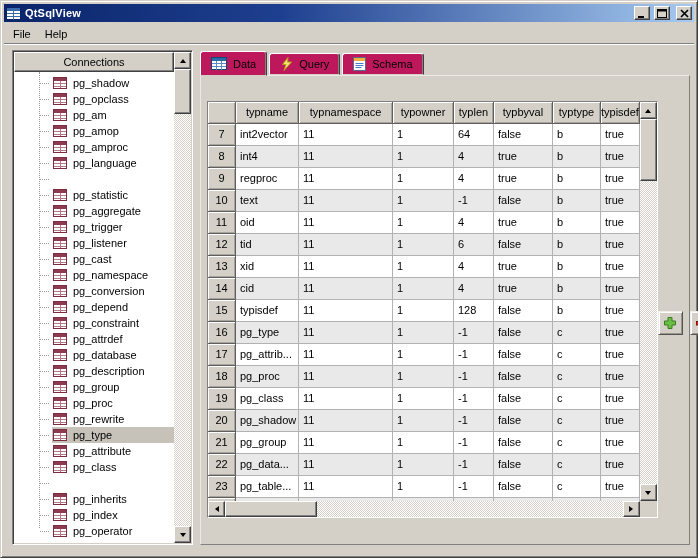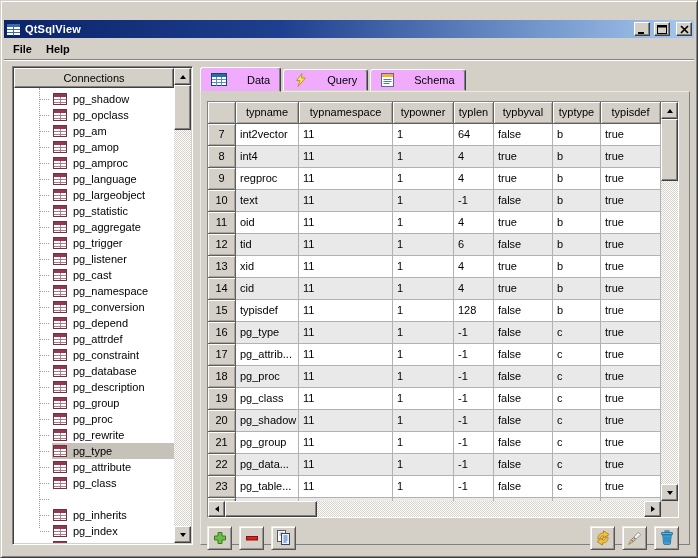--- a/index.html
+++ b/index.html
@@ -11,33 +11,33 @@
     background:#d4d0c8;
     border:1px solid; border-color:#d4d0c8 #404040 #404040 #d4d0c8;
     box-shadow: inset 1px 1px 0 #ffffff, inset -1px -1px 0 #808080;
     padding:3px; display:flex; flex-direction:column;
   }
 
   
   .titlebar {
     height:18px; flex:none;
     background:linear-gradient(90deg,#0a246a 0%,#1e3f8f 40%,#a6caf0 100%);
-    display:flex; align-items:center; padding:0 2px; gap:4px;margin-top:16px;
+    display:flex; align-items:center; padding:0 2px; gap:4px;
   }
   .title-text { color:#fff; font-weight:bold; font-size:11px; flex:1; letter-spacing:.2px; }
   .winbtn {
     width:16px; height:14px; flex:none; background:#d4d0c8;
     border:1px solid; border-color:#ffffff #404040 #404040 #ffffff;
     box-shadow: inset -1px -1px 0 #808080;
     display:flex; align-items:center; justify-content:center;
   }
   .winbtn.close { margin-left:2px; }
 
   
-  .menubar { height:21px; flex:none; display:flex; align-items:center; padding-left:2px;font-weight:bold; }
+  .menubar { height:21px; flex:none; display:flex; align-items:flex-end; padding-left:2px; }
   .menu-item { padding:3px 7px; }
   .separator { flex:none; height:2px; border-top:1px solid #808080; border-bottom:1px solid #ffffff; }
 
   
   .content { flex:1; min-height:0; display:flex; padding:5px 4px 9px 8px; gap:7px; }
 
   
   .tree-panel {
     width:181px; flex:none; background:#fff; display:flex;
     border:1px solid; border-color:#808080 #ffffff #ffffff #808080;
@@ -86,32 +86,32 @@
   .sb-track { flex:1; }
   .tri-up    { width:0; height:0; border-left:3px solid transparent; border-right:3px solid transparent; border-bottom:4px solid #000; }
   .tri-down  { width:0; height:0; border-left:3px solid transparent; border-right:3px solid transparent; border-top:4px solid #000; }
   .tri-left  { width:0; height:0; border-top:3px solid transparent; border-bottom:3px solid transparent; border-right:4px solid #000; }
   .tri-right { width:0; height:0; border-top:3px solid transparent; border-bottom:3px solid transparent; border-left:4px solid #000; }
 
   
   .right-panel { flex:1; min-width:0; display:flex; flex-direction:column; }
   .tabbar { height:25px; flex:none; display:flex; align-items:flex-end; position:relative; z-index:2; }
   .tab {
-    display:flex; align-items:center; gap:20px; padding:0 10px; height:22px;
-    background:#f0abfc; margin-right:2px; cursor:default;
+    display:flex; align-items:center; gap:6px; padding:0 10px; height:22px;
+    background:#be185d; margin-right:2px; cursor:default;
     border:1px solid; border-color:#ffffff #404040 #d4d0c8 #ffffff;
     box-shadow: inset -1px 0 0 #808080;
     border-radius:3px 3px 0 0;
   }
   .tab.active { height:25px; margin-bottom:-1px; }
   .tab-icon { display:flex; flex:none; }
   .tab-pane {
-    flex:1; min-height:0; display:flex; flex-direction:column;
+    flex:1; min-height:0; display:flex; flex-direction:row;
     border:1px solid; border-color:#eceae5 #808080 #808080 #eceae5;
-    padding:9px 10px 8px 6px;
+    padding:25px 10px 8px 6px;
   }
 
   
   .table-widget {
     height:417px; flex:none; background:#fff; display:flex; flex-direction:column;
     border:1px solid; border-color:#808080 #ffffff #ffffff #808080;
   }
   .table-main { flex:1; min-height:0; display:flex; }
   .grid-wrap { flex:1; min-width:0; display:flex; flex-direction:column; overflow:hidden; }
   .grid-row { display:grid; grid-template-columns:28px 63px 94px 61px 40px 59px 48px minmax(0,1fr); flex:none; }
@@ -270,32 +270,20 @@
                     <line x1="1" y1="6.5" x2="13" y2="6.5" stroke="#b07a88"></line>
                     <line x1="1" y1="9.5" x2="13" y2="9.5" stroke="#b07a88"></line>
                     <line x1="7.5" y1="4" x2="7.5" y2="11" stroke="#b07a88"></line>
                   </svg>
                 </span>
                 <span>pg_language</span>
               </span>
             </div>
             <div class="tree-item">
               <span class="connector"></span>
-              <span class="row-content">
-                <span class="titem-icon">
-                  <svg width="15" height="13" viewBox="0 0 15 13">
-                    <rect x="0.5" y="0.5" width="13" height="11" fill="#fff" stroke="#7b2c3e"></rect>
-                    <rect x="1" y="1" width="12" height="3" fill="#8e3a50"></rect>
-                    <line x1="1" y1="6.5" x2="13" y2="6.5" stroke="#b07a88"></line>
-                    <line x1="1" y1="9.5" x2="13" y2="9.5" stroke="#b07a88"></line>
-                    <line x1="7.5" y1="4" x2="7.5" y2="11" stroke="#b07a88"></line>
-                  </svg>
-                </span>
-                <span>pg_largeobject</span>
-              </span>
             </div>
             <div class="tree-item">
               <span class="connector"></span>
               <span class="row-content">
                 <span class="titem-icon">
                   <svg width="15" height="13" viewBox="0 0 15 13">
                     <rect x="0.5" y="0.5" width="13" height="11" fill="#fff" stroke="#7b2c3e"></rect>
                     <rect x="1" y="1" width="12" height="3" fill="#8e3a50"></rect>
                     <line x1="1" y1="6.5" x2="13" y2="6.5" stroke="#b07a88"></line>
                     <line x1="1" y1="9.5" x2="13" y2="9.5" stroke="#b07a88"></line>
@@ -415,36 +403,36 @@
               <span class="row-content">
                 <span class="titem-icon">
                   <svg width="15" height="13" viewBox="0 0 15 13">
                     <rect x="0.5" y="0.5" width="13" height="11" fill="#fff" stroke="#7b2c3e"></rect>
                     <rect x="1" y="1" width="12" height="3" fill="#8e3a50"></rect>
                     <line x1="1" y1="6.5" x2="13" y2="6.5" stroke="#b07a88"></line>
                     <line x1="1" y1="9.5" x2="13" y2="9.5" stroke="#b07a88"></line>
                     <line x1="7.5" y1="4" x2="7.5" y2="11" stroke="#b07a88"></line>
                   </svg>
                 </span>
+                <span>pg_constraint</span>
+              </span>
+            </div>
+            <div class="tree-item">
+              <span class="connector"></span>
+              <span class="row-content">
+                <span class="titem-icon">
+                  <svg width="15" height="13" viewBox="0 0 15 13">
+                    <rect x="0.5" y="0.5" width="13" height="11" fill="#fff" stroke="#7b2c3e"></rect>
+                    <rect x="1" y="1" width="12" height="3" fill="#8e3a50"></rect>
+                    <line x1="1" y1="6.5" x2="13" y2="6.5" stroke="#b07a88"></line>
+                    <line x1="1" y1="9.5" x2="13" y2="9.5" stroke="#b07a88"></line>
+                    <line x1="7.5" y1="4" x2="7.5" y2="11" stroke="#b07a88"></line>
+                  </svg>
+                </span>
                 <span>pg_attrdef</span>
-              </span>
-            </div>
-            <div class="tree-item">
-              <span class="connector"></span>
-              <span class="row-content">
-                <span class="titem-icon">
-                  <svg width="15" height="13" viewBox="0 0 15 13">
-                    <rect x="0.5" y="0.5" width="13" height="11" fill="#fff" stroke="#7b2c3e"></rect>
-                    <rect x="1" y="1" width="12" height="3" fill="#8e3a50"></rect>
-                    <line x1="1" y1="6.5" x2="13" y2="6.5" stroke="#b07a88"></line>
-                    <line x1="1" y1="9.5" x2="13" y2="9.5" stroke="#b07a88"></line>
-                    <line x1="7.5" y1="4" x2="7.5" y2="11" stroke="#b07a88"></line>
-                  </svg>
-                </span>
-                <span>pg_constraint</span>
               </span>
             </div>
             <div class="tree-item">
               <span class="connector"></span>
               <span class="row-content">
                 <span class="titem-icon">
                   <svg width="15" height="13" viewBox="0 0 15 13">
                     <rect x="0.5" y="0.5" width="13" height="11" fill="#fff" stroke="#7b2c3e"></rect>
                     <rect x="1" y="1" width="12" height="3" fill="#8e3a50"></rect>
                     <line x1="1" y1="6.5" x2="13" y2="6.5" stroke="#b07a88"></line>

